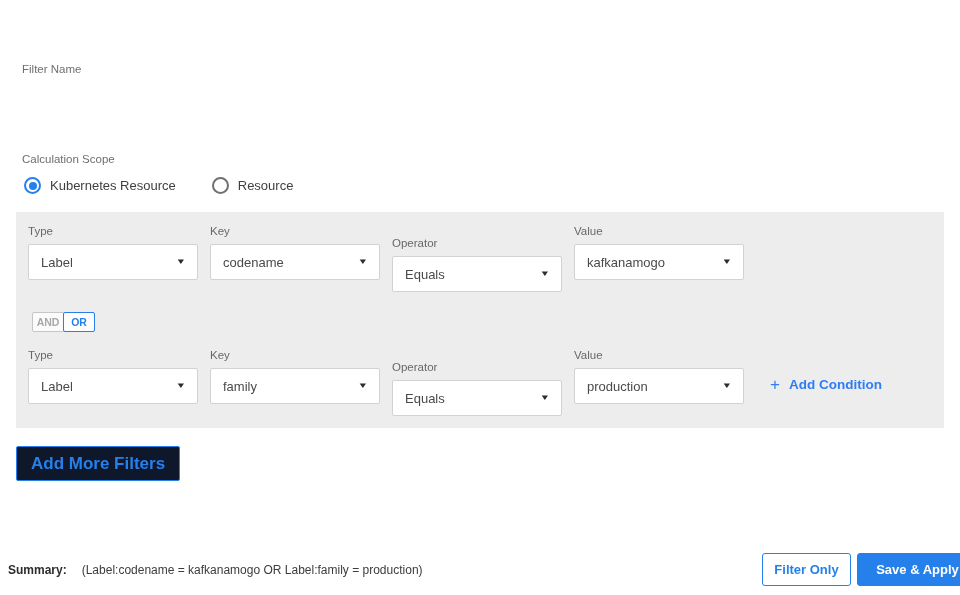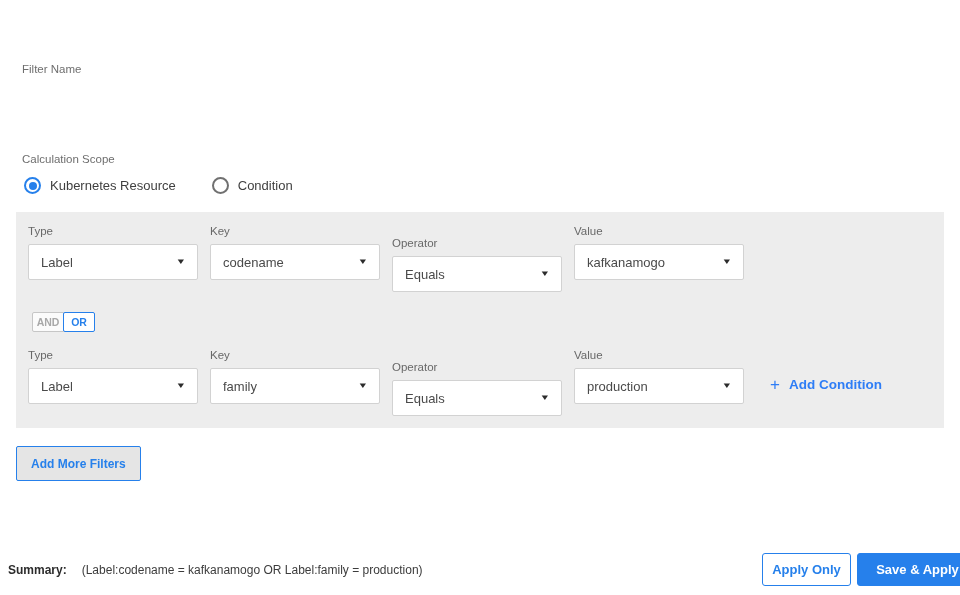--- a/index.html
+++ b/index.html
@@ -57,22 +57,22 @@
   .seg-or { background:#fff; border:1.5px solid #2680eb; border-radius:2px;
     color:#2680eb; margin-left:-1px; }
 
   .add-condition { position:absolute; left:754px; top:164px; display:flex;
     align-items:center; cursor:pointer; color:#2e7df6; }
   .plus-glyph { font-size:17px; font-weight:400; margin-right:9px; line-height:1; }
   .add-condition-label { font-size:13.5px; font-weight:700; }
 
   
   .add-more-btn { position:absolute; left:16px; top:446px; height:35px; padding:12px 14px;
-    background:#e5e5e5; border:1.5px solid #2680eb; border-radius:2px; color:#2680eb;
-    font-size:12px; font-weight:700; display:flex; align-items:center; cursor:pointer;
+    background:#0f172a; border:1.5px solid #2680eb; border-radius:2px; color:#2680eb;
+    font-size:17px; font-weight:700; display:flex; align-items:center; cursor:pointer;
     font-family:"Liberation Sans", sans-serif; }
 
   
   .summary { position:absolute; left:8px; top:563px; font-size:12px; color:#3c3c3c; }
   .summary-label { font-weight:700; color:#2c2c2c; margin-right:15px; }
   .footer-btn { position:absolute; top:553px; height:33px; border-radius:3px;
     font-size:13px; font-weight:700; display:flex; align-items:center;
     justify-content:center; cursor:pointer; font-family:"Liberation Sans", sans-serif; }
   .apply-only { left:762px; width:89px; background:#fff; border:1.5px solid #2680eb;
     color:#2680eb; }
@@ -89,21 +89,21 @@
 
   <div class="field-label" style="left:22px; top:153px;">Calculation Scope</div>
 
   <div class="radio-row">
     <div class="radio-option">
       <span class="radio-circle selected"></span>
       <span class="radio-label">Kubernetes Resource</span>
     </div>
     <div class="radio-option">
       <span class="radio-circle"></span>
-      <span class="radio-label">Condition</span>
+      <span class="radio-label">Resource</span>
     </div>
   </div>
 
   <div class="panel">
 
     <div class="col-label c1 r1l">Type</div>
     <div class="col-label c2 r1l">Key</div>
     <div class="col-label c3 r1l">Operator</div>
     <div class="col-label c4 r1l">Value</div>
 
@@ -156,16 +156,16 @@
       <span class="add-condition-label">Add Condition</span>
     </div>
   </div>
 
   <button class="add-more-btn">Add More Filters</button>
 
   <div class="summary">
     <span class="summary-label">Summary:</span><span>(Label:codename = kafkanamogo OR Label:family = production)</span>
   </div>
 
-  <button class="footer-btn apply-only">Apply Only</button>
+  <button class="footer-btn apply-only">Filter Only</button>
   <button class="footer-btn save-apply">Save &amp; Apply</button>
 
 </div>
 
 </body></html>

